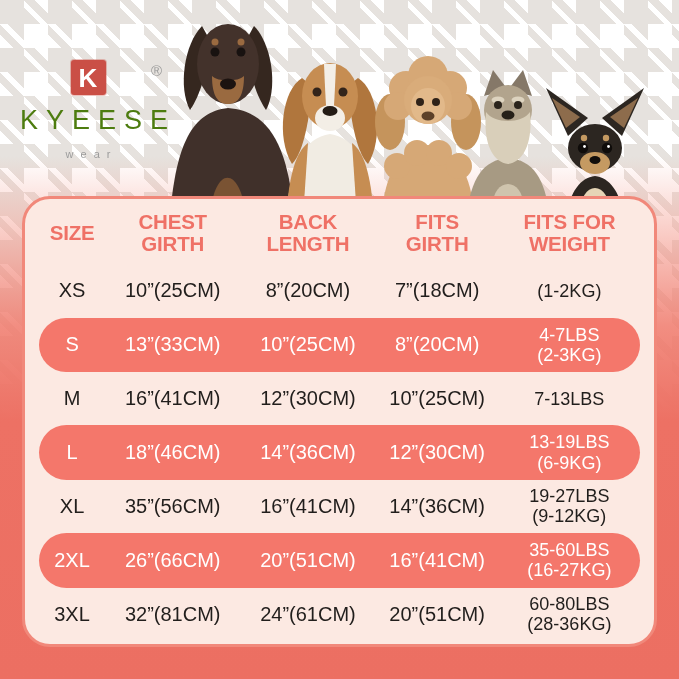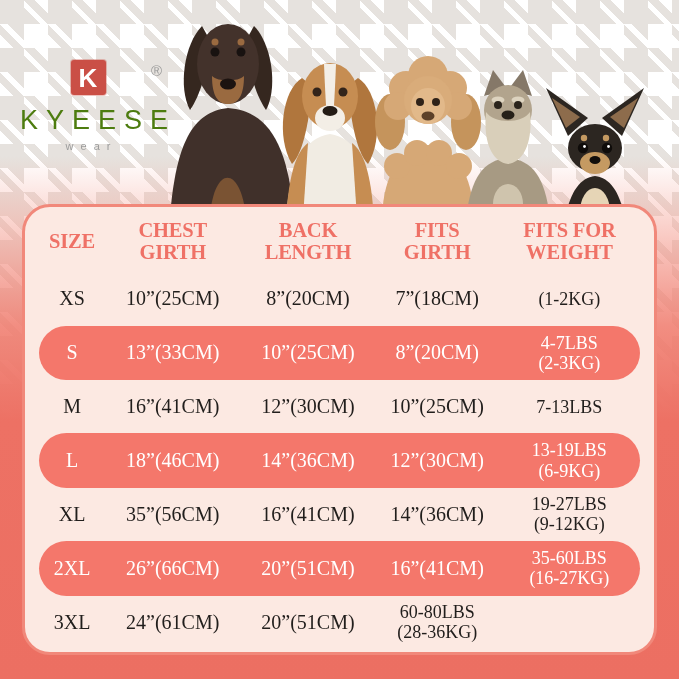--- a/index.html
+++ b/index.html
@@ -26,30 +26,30 @@
       #ed7164 62%, #ec6f62 100%);
   }
 
   
   .logo{position:absolute;left:12px;top:60px;width:152px;text-align:center;}
   .k-badge{width:35px;height:35px;margin:0 auto;background:#ca4f46;border-radius:3px;
     box-shadow:0 0 0 1px rgba(202,79,70,.35);display:flex;align-items:center;justify-content:center;}
   .k-badge span{color:#fff;font-size:26px;font-weight:600;line-height:1;}
   .reg{position:absolute;right:2px;top:2px;color:#9a9a9a;font-size:15px;}
   .brand-name{margin-top:10px;color:#4d7c0f;font-size:27px;letter-spacing:8px;text-indent:8px;font-weight:400;}
-  .brand-tagline{margin-top:4px;color:#9c9c9c;font-size:11px;letter-spacing:7px;text-indent:7px;}
+  .brand-tagline{margin-top:12px;color:#9c9c9c;font-size:11px;letter-spacing:7px;text-indent:7px;}
 
   
   .dogs{position:absolute;left:140px;top:4px;width:515px;height:212px;}
 
   
   .card{
-    position:absolute;left:22px;top:204px;width:635px;height:451px;box-sizing:border-box;
+    position:absolute;left:22px;top:196px;width:635px;height:451px;box-sizing:border-box;
     background:#fce9e2;border:3px solid #f1887a;border-radius:28px;
-    padding:2px 14px 4px;display:flex;flex-direction:column;font-family:Liberation Serif, serif;
+    padding:2px 14px 4px;display:flex;flex-direction:column;
   }
   .t-head,.t-row{display:grid;grid-template-columns:11% 22.5% 22.5% 20.5% 23.5%;align-items:center;text-align:center;}
   .t-head{height:66px;color:#ef7166;font-weight:700;font-size:20.5px;line-height:1.08;letter-spacing:-0.2px;}
   .h-cell span{display:block;}
   .t-row{height:53px;color:#211e1c;font-size:20px;}
   .t-row.highlight{height:56px;background:#f4776b;color:#ffffff;border-radius:999px;margin:1px 0;}
   .c.w span{display:block;font-size:18px;line-height:1.12;}
   .c.size{font-size:20px;}
 </style>
 </head>
@@ -229,20 +229,21 @@
       <span class="c">20”(51CM)</span>
       <span class="c">16”(41CM)</span>
       <span class="c w">
           <span>35-60LBS</span>
           <span>(16-27KG)</span>
         </span>
     </div>
 
     <div class="t-row">
       <span class="c size">3XL</span>
+      <span class="c">32”(81CM)</span>
       <span class="c">24”(61CM)</span>
       <span class="c">20”(51CM)</span>
       <span class="c w">
           <span>60-80LBS</span>
           <span>(28-36KG)</span>
         </span>
     </div>
   </div>
 </div>
 

